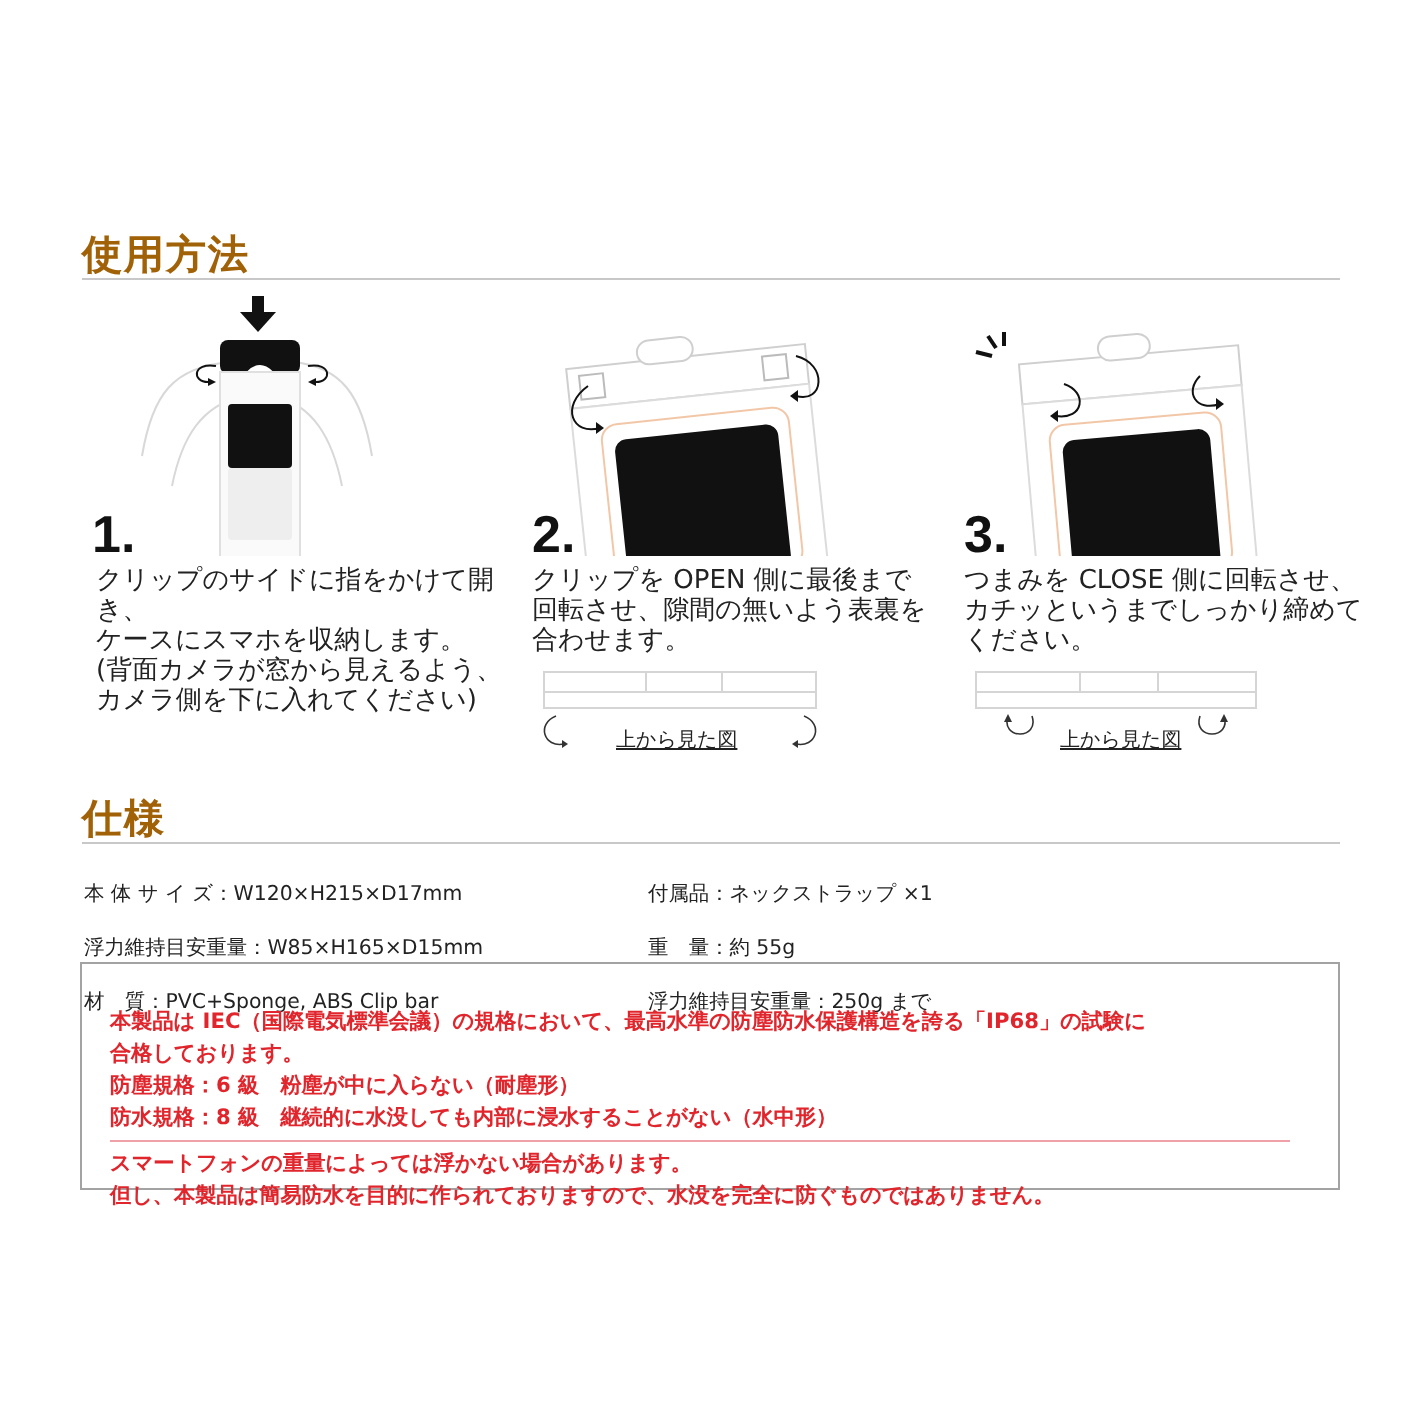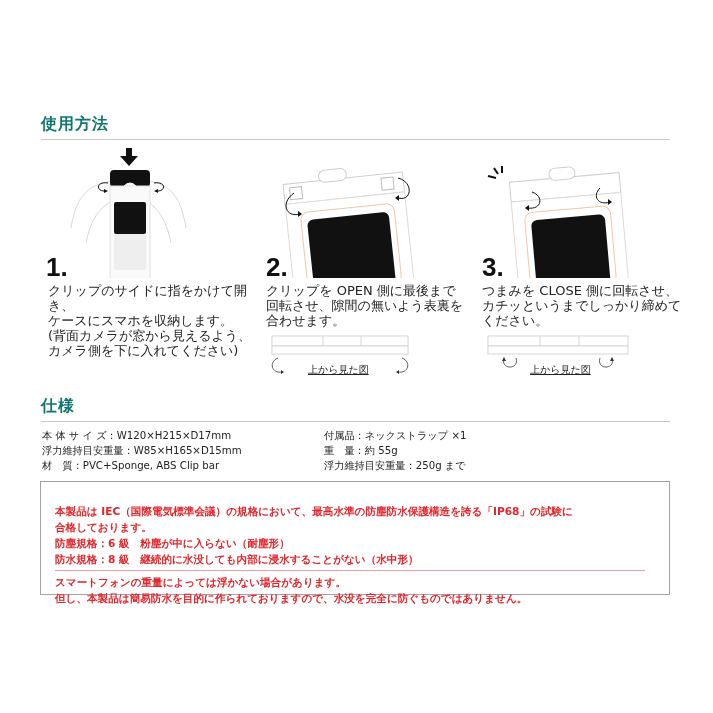--- a/index.html
+++ b/index.html
@@ -1,30 +1,30 @@
 <!DOCTYPE html>
 <html><head>
 <meta charset="utf-8">
 <style>
   * { box-sizing: border-box; margin: 0; padding: 0; }
   html, body { width: 713px; height: 713px; background: #ffffff; overflow: hidden; }
   body { font-family: "DejaVu Sans", "Liberation Sans", sans-serif; color: #222; position: relative; }
 
-  .section-title { position: absolute; left: 41px; font-size: 16px; font-weight: bold; color: #0f766e; letter-spacing: 1px; }
+  .section-title { position: absolute; left: 41px; font-size: 20px; font-weight: bold; color: #a16207; letter-spacing: 1px; }
   .rule { position: absolute; left: 41px; width: 629px; height: 1px; background: #c8c8c8; }
 
   .step { position: absolute; top: 148px; width: 210px; height: 240px; }
   .step .illus { position: absolute; left: 0; top: 0; width: 210px; height: 130px; }
   .step .num { position: absolute; left: 0; top: 104px; font-family: "Liberation Sans", sans-serif; font-size: 26px; font-weight: bold; color: #111; }
   .step .desc { position: absolute; left: 0; top: 135px; font-size: 13px; line-height: 15px; color: #222; white-space: pre-line; width: 220px; }
   .step .topview { position: absolute; left: 0; top: 186px; width: 200px; height: 50px; }
   .step .topview-label { position: absolute; top: 215px; font-size: 10px; color: #222; text-decoration: underline; }
 
   .spec { position: absolute; top: 428px; font-size: 10.2px; line-height: 15px; color: #222; }
-  .spec div { white-space: nowrap; }
+  .spec div { white-space: nowrap; margin-top: 12px; }
 
   .notice { position: absolute; left: 40px; top: 481px; width: 630px; height: 114px; border: 1px solid #a3a3a3; padding: 21px 14px; color: #e0262c; font-size: 10.6px; font-weight: bold; line-height: 16px; }
   .notice .divider { height: 1px; background: #f0a0a8; margin: 3px 10px 3px 0; }
   .notice .line { white-space: nowrap; }
 </style>
 </head>
 <body>
 
 <div class="section-title" style="top:114px;">使用方法</div>
 <div class="rule" style="top:139px;"></div>

